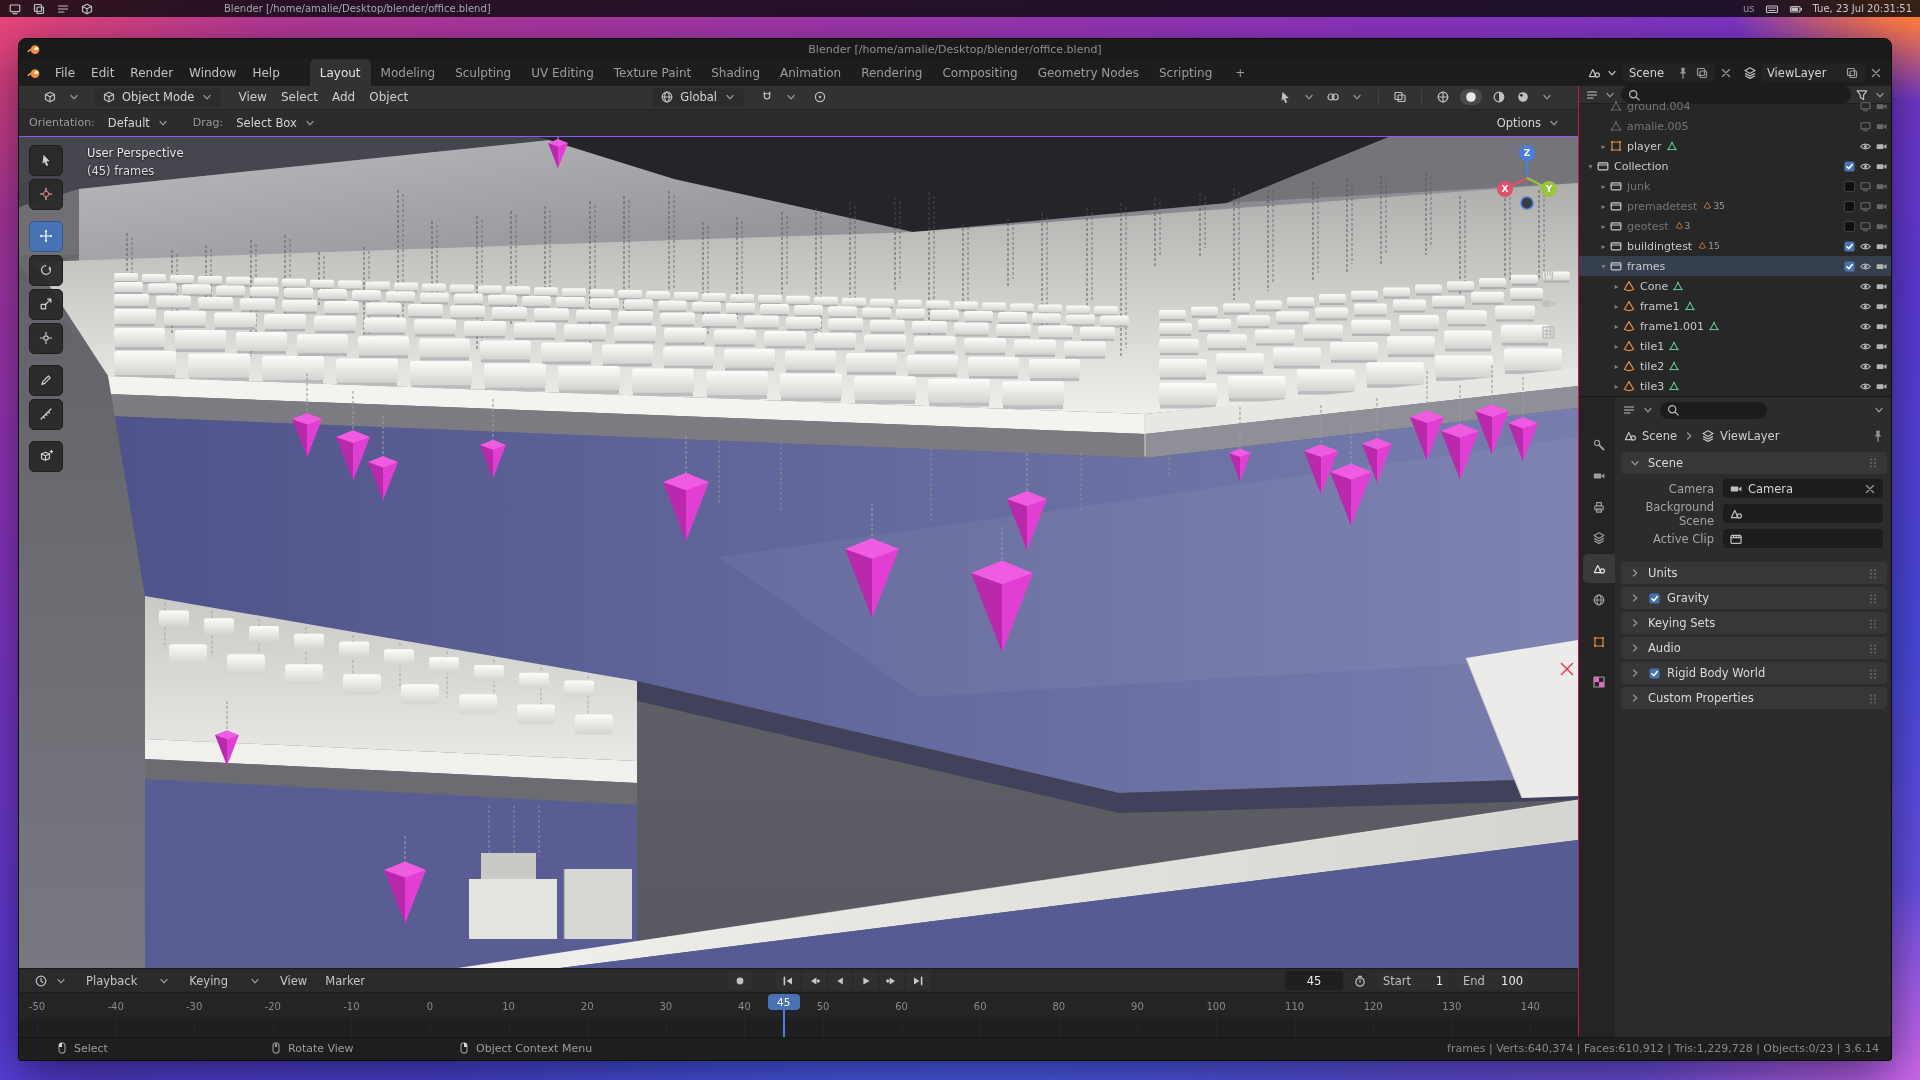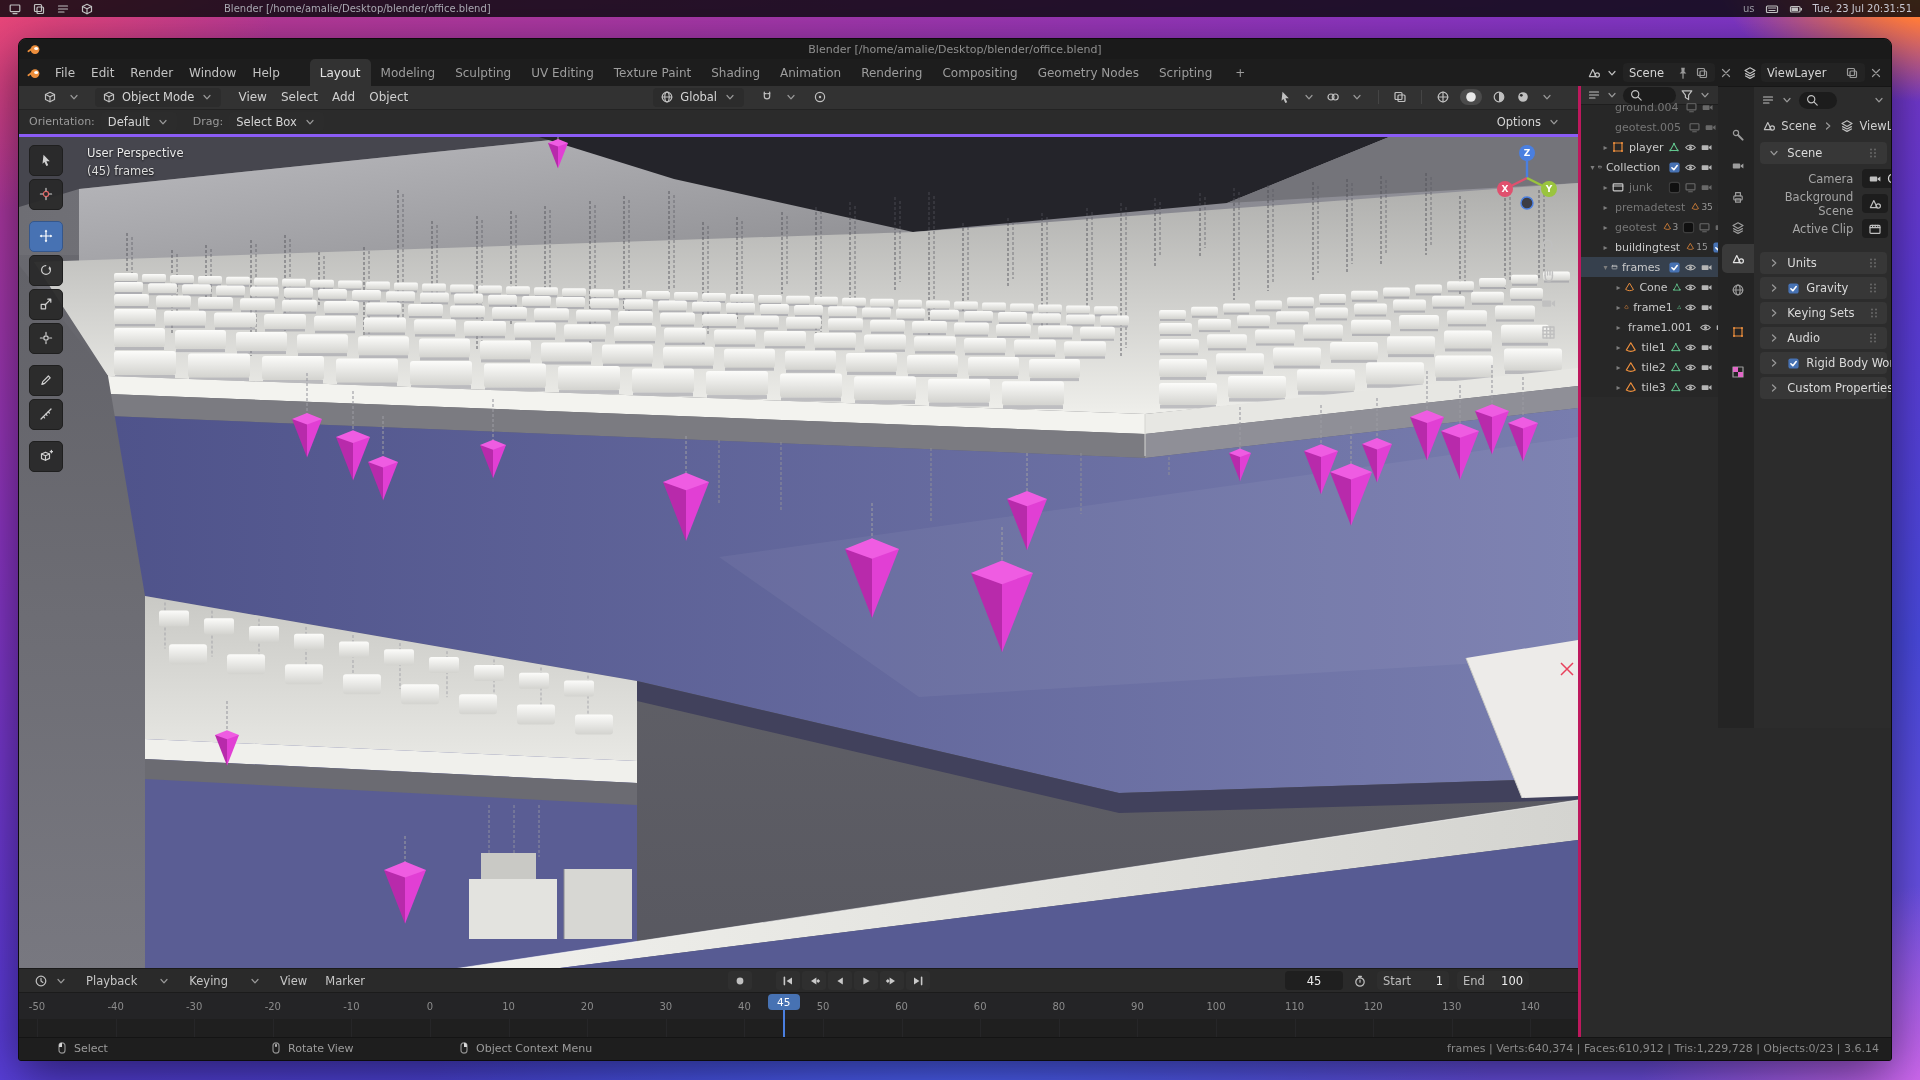--- a/index.html
+++ b/index.html
@@ -32,21 +32,21 @@
   .wtab{display:flex;align-items:center;padding:0 10px;color:#9d9d9d;font-size:12px;border-radius:5px 5px 0 0}
   .wtab.active{background:#323232;color:#e2e2e2}
   .wtab.plus{color:#9d9d9d;padding:0 7px}
   .tsel{display:flex;align-items:center;gap:4px;margin-left:10px}
   .fld{background:#232323;height:19px;border-radius:4px;display:inline-flex;align-items:center;
     gap:5px;padding:0 6px;font-size:11.5px;color:#d5d5d5;white-space:nowrap}
   .main{position:absolute;top:47px;left:0;width:1874px;bottom:23px;display:flex}
   .leftcol{width:1559px;display:flex;flex-direction:column;position:relative}
   
   .vh1{height:24px;background:#323232;border-bottom:1px solid #232323;display:flex;align-items:center;padding:0 24px;gap:10px}
-  .vh2{height:27px;background:#2b2b2b;border-bottom:3px solid #8b5cf6;display:flex;align-items:center;padding:0 10px;gap:6px}
+  .vh2{height:27px;background:#2b2b2b;border-bottom:1px solid #8b5cf6;display:flex;align-items:center;padding:0 10px;gap:6px}
   .sel{background:#2c2c2c;border-radius:4px;height:19px;display:inline-flex;gap:6px;padding:0 7px;align-items:center;font-size:11.5px;color:#d5d5d5;white-space:nowrap}
   .vh1 .vmenu{padding:2px 7px;font-size:12px;color:#cfcfcf}
   .sepv{width:1px;height:14px;background:#454545;margin:0 4px}
   .pill{background:#4b4b4b;border-radius:9px;padding:1px 4px;display:inline-flex;align-items:center}
   
   .viewport{height:833px;position:relative;overflow:hidden;background:#5e5e64}
   .viewport svg.scene{position:absolute;left:0;top:0}
   .ovl-txt{position:absolute;left:68px;top:9px;color:#e9e9e9;font-size:11.5px;text-shadow:0 1px 2px rgba(0,0,0,.8)}
   .ovl-txt2{position:absolute;left:68px;top:27px;color:#dcdcdc;font-size:11.5px;text-shadow:0 1px 2px rgba(0,0,0,.8)}
   .vtoolbar{position:absolute;left:10px;top:8px;width:36px;display:flex;flex-direction:column}
@@ -64,21 +64,21 @@
   .sefld{background:#2e2e2e}
   .sefld .lab{color:#bdbdbd}.sefld .val{color:#ececec}
   .ruler{height:27px;background:#242426;border-top:1px solid #1b1b1b;position:relative;overflow:hidden}
   .rtick{position:absolute;top:8px;transform:translateX(-50%);color:#8b8b8b;font-size:10px}
   .phbadge{position:absolute;top:1px;width:32px;height:16px;background:#4772b3;border-radius:4px;color:#fff;
     font-size:10.5px;display:flex;align-items:center;justify-content:center;transform:translateX(-50%);z-index:3}
   .phline{position:absolute;width:2px;background:#4a7fe0;z-index:2}
   .tlbody{height:18px;background:#1f1f1f;position:relative;overflow:hidden}
   .tgl-line{position:absolute;top:0;bottom:0;width:1px;background:#262628}
   
-  .rightcol{width:315px;display:flex;flex-direction:row;border-left:3px solid #be185d}
+  .rightcol{width:315px;display:flex;flex-direction:column;border-left:1px solid #be185d}
   .outliner{height:311px;background:#272727;overflow:hidden;display:flex;flex-direction:column}
   .ohead{height:24px;background:#2f2f2f;display:flex;align-items:center;gap:4px;padding:0 6px;border-bottom:1px solid #1e1e1e}
   .osearch{flex:1;background:#1c1c1c;height:17px;border-radius:9px;display:flex;align-items:center;padding:0 6px;color:#8a8a8a;gap:4px}
   .orows{margin-top:-8px}
   .orow{height:20px;display:flex;align-items:center;font-size:11px;color:#c9c9c9;padding-right:5px;white-space:nowrap}
   .orow.act{background:#36404d}
   .oarr{width:11px;color:#7d7d7d;font-size:8px;text-align:center;flex:none}
   .onm{margin:0 4px 0 4px}
   .onm.faded{color:#767676}
   .fadedic{opacity:.45;filter:grayscale(.6)}
@@ -1487,21 +1487,21 @@
             <div class="orow" style="padding-left:19px">
               <span class="oarr"></span>
               <svg class="ic fadedic" width="14" height="14" viewBox="0 0 14 14">
                 <g fill="none" stroke="currentColor" stroke-width="1.2" stroke-linecap="round" stroke-linejoin="round">
                   <path d="M2.6 11 7 3.2 11.4 11Z" stroke="#63c78f"></path>
                   <circle cx="2.6" cy="11" r="1.1" fill="#63c78f" stroke="none"></circle>
                   <circle cx="7" cy="3.2" r="1.1" fill="#63c78f" stroke="none"></circle>
                   <circle cx="11.4" cy="11" r="1.1" fill="#63c78f" stroke="none"></circle>
                 </g>
               </svg>
-              <span class="onm faded">geotest.005</span>
+              <span class="onm faded">amalie.005</span>
               <span class="osp"></span>
               <span class="tgl off"><svg class="ic " width="13" height="13" viewBox="0 0 14 14">
                   <g fill="none" stroke="currentColor" stroke-width="1.2" stroke-linecap="round" stroke-linejoin="round">
                     <rect x="2.2" y="3" width="9.6" height="6.6" rx=".8"></rect>
                     <path d="M5 11.6h4"></path>
                   </g>
                 </svg></span>
               <span class="tgl off"><svg class="ic " width="13" height="13" viewBox="0 0 14 14">
                   <g fill="none" stroke="currentColor" stroke-width="1.2" stroke-linecap="round" stroke-linejoin="round">
                     <rect x="1.8" y="4.6" width="7.4" height="5" rx=".8" fill="currentColor" stroke="none"></rect>

